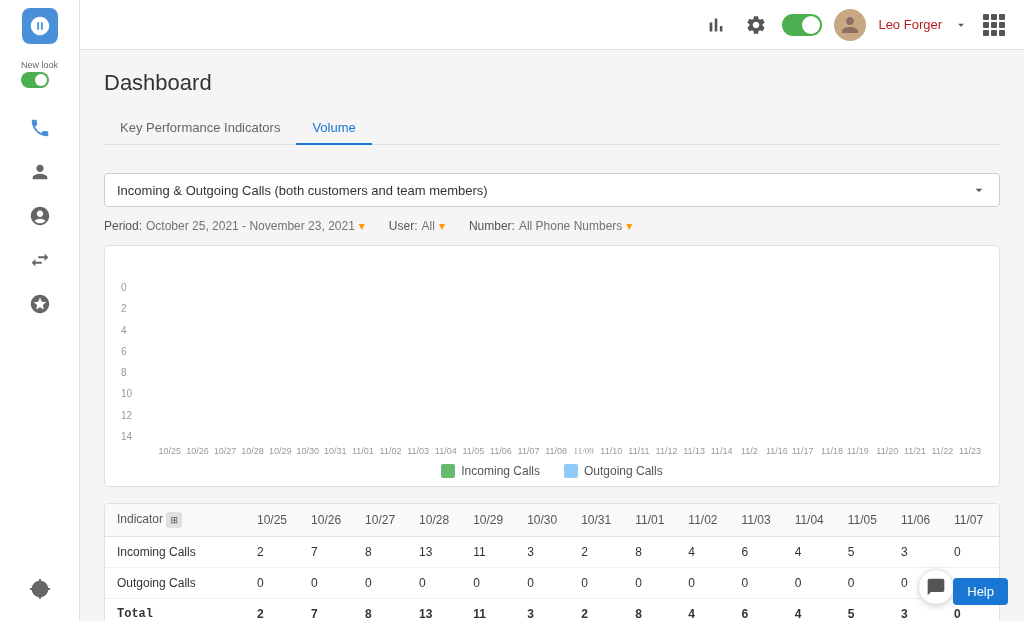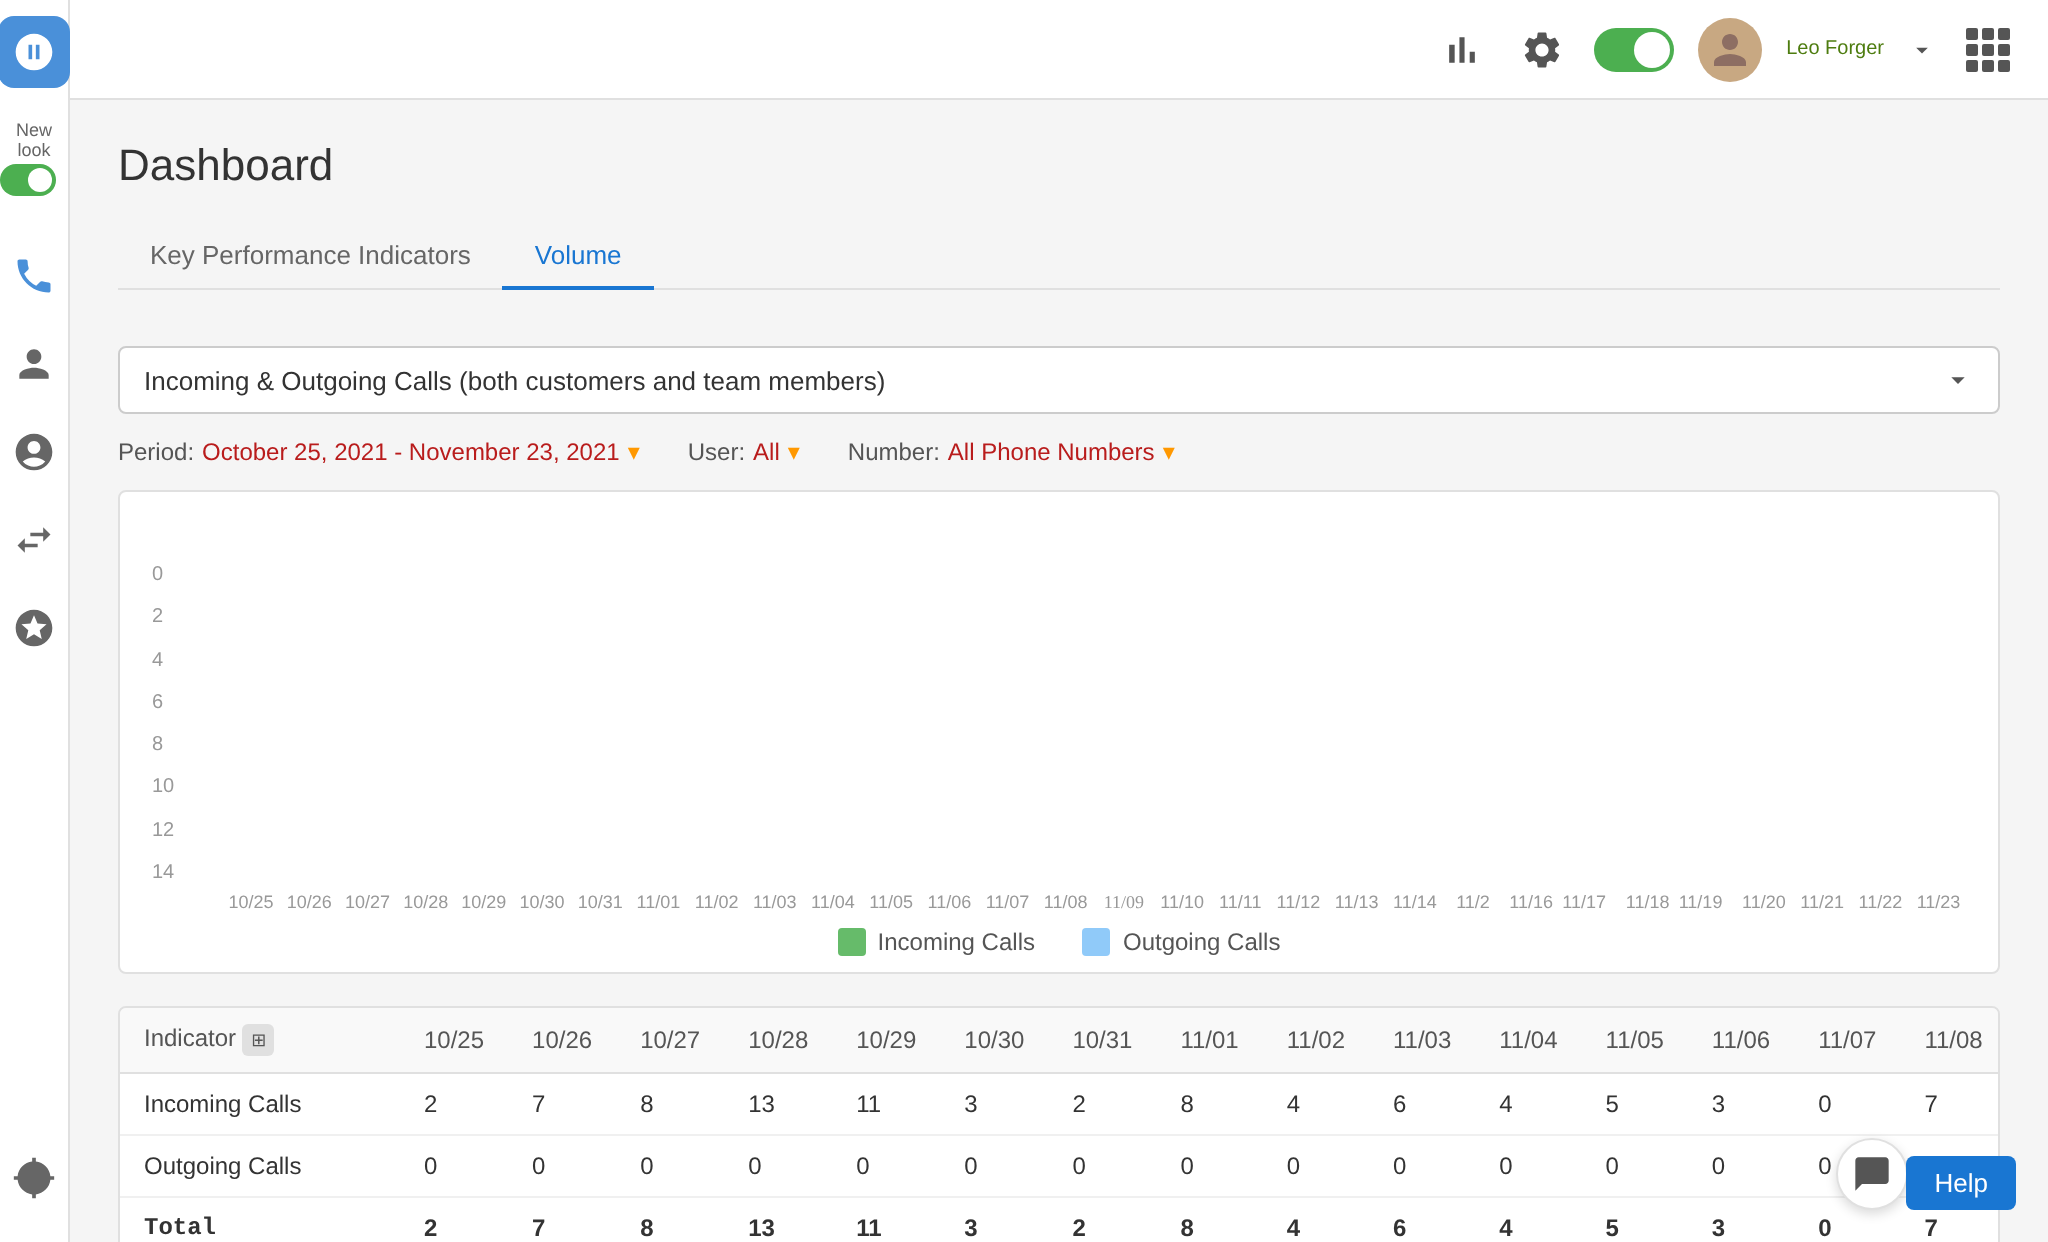--- a/index.html
+++ b/index.html
@@ -1,20 +1,20 @@
 <!DOCTYPE html>
 <html><head>
   <meta charset="utf-8">
   <style>
     * { box-sizing: border-box; margin: 0; padding: 0; }
     body { font-family: -apple-system, BlinkMacSystemFont, 'Segoe UI', Arial, sans-serif; font-size: 13px; background: #f5f5f5; display: flex; height: 621px; overflow: hidden; }
 
     
     .sidebar {
-      width: 35px;
+      width: 80px;
       background: #fff;
       border-right: 1px solid #e0e0e0;
       display: flex;
       flex-direction: column;
       align-items: center;
       padding: 8px 0;
       flex-shrink: 0;
     }
     .sidebar-logo {
       width: 36px; height: 36px;
@@ -62,21 +62,21 @@
       align-items: center;
       justify-content: flex-end;
       padding: 0 16px;
       gap: 12px;
       flex-shrink: 0;
     }
     .topnav-icon { width: 28px; height: 28px; display: flex; align-items: center; justify-content: center; color: #555; cursor: pointer; }
     .topnav-toggle { width: 40px; height: 22px; background: #4caf50; border-radius: 11px; position: relative; }
     .topnav-toggle::after { content: ''; width: 18px; height: 18px; background: #fff; border-radius: 50%; position: absolute; top: 2px; left: 20px; }
     .avatar { width: 32px; height: 32px; border-radius: 50%; background: #c8a882; overflow: hidden; display: flex; align-items: center; justify-content: center; }
-    .user-name { font-size: 10px; color: #4d7c0f; }
+    .user-name { font-size: 13px; color: #b91c1c; }
     .grid-icon { display: grid; grid-template-columns: repeat(3,6px); gap: 2px; }
     .grid-icon span { width: 6px; height: 6px; background: #555; border-radius: 1px; }
 
     
     .content { flex: 1; overflow-y: auto; padding: 20px 24px; }
     .page-title { font-size: 22px; font-weight: 400; color: #333; margin-bottom: 16px; }
 
     
     .tabs { display: flex; border-bottom: 1px solid #e0e0e0; margin-bottom: 28px; gap: 0; }
     .tab { padding: 8px 16px; cursor: pointer; color: #666; font-size: 13px; border-bottom: 2px solid transparent; margin-bottom: -1px; }
@@ -93,21 +93,21 @@
       align-items: center;
       justify-content: space-between;
       cursor: pointer;
       margin-bottom: 12px;
       font-size: 13px;
       color: #333;
     }
 
     
     .period-row { display: flex; align-items: center; gap: 4px; margin-bottom: 12px; font-size: 12px; color: #555; }
-    .period-row .link { color: #b91c1c; cursor: pointer; }
+    .period-row .link { color: #737373; cursor: pointer; }
     .period-row .sep { margin: 0 8px; }
 
     
     .chart-container {
       background: #fff;
       border: 1px solid #e0e0e0;
       border-radius: 4px;
       padding: 16px 16px 8px;
       margin-bottom: 16px;
     }

